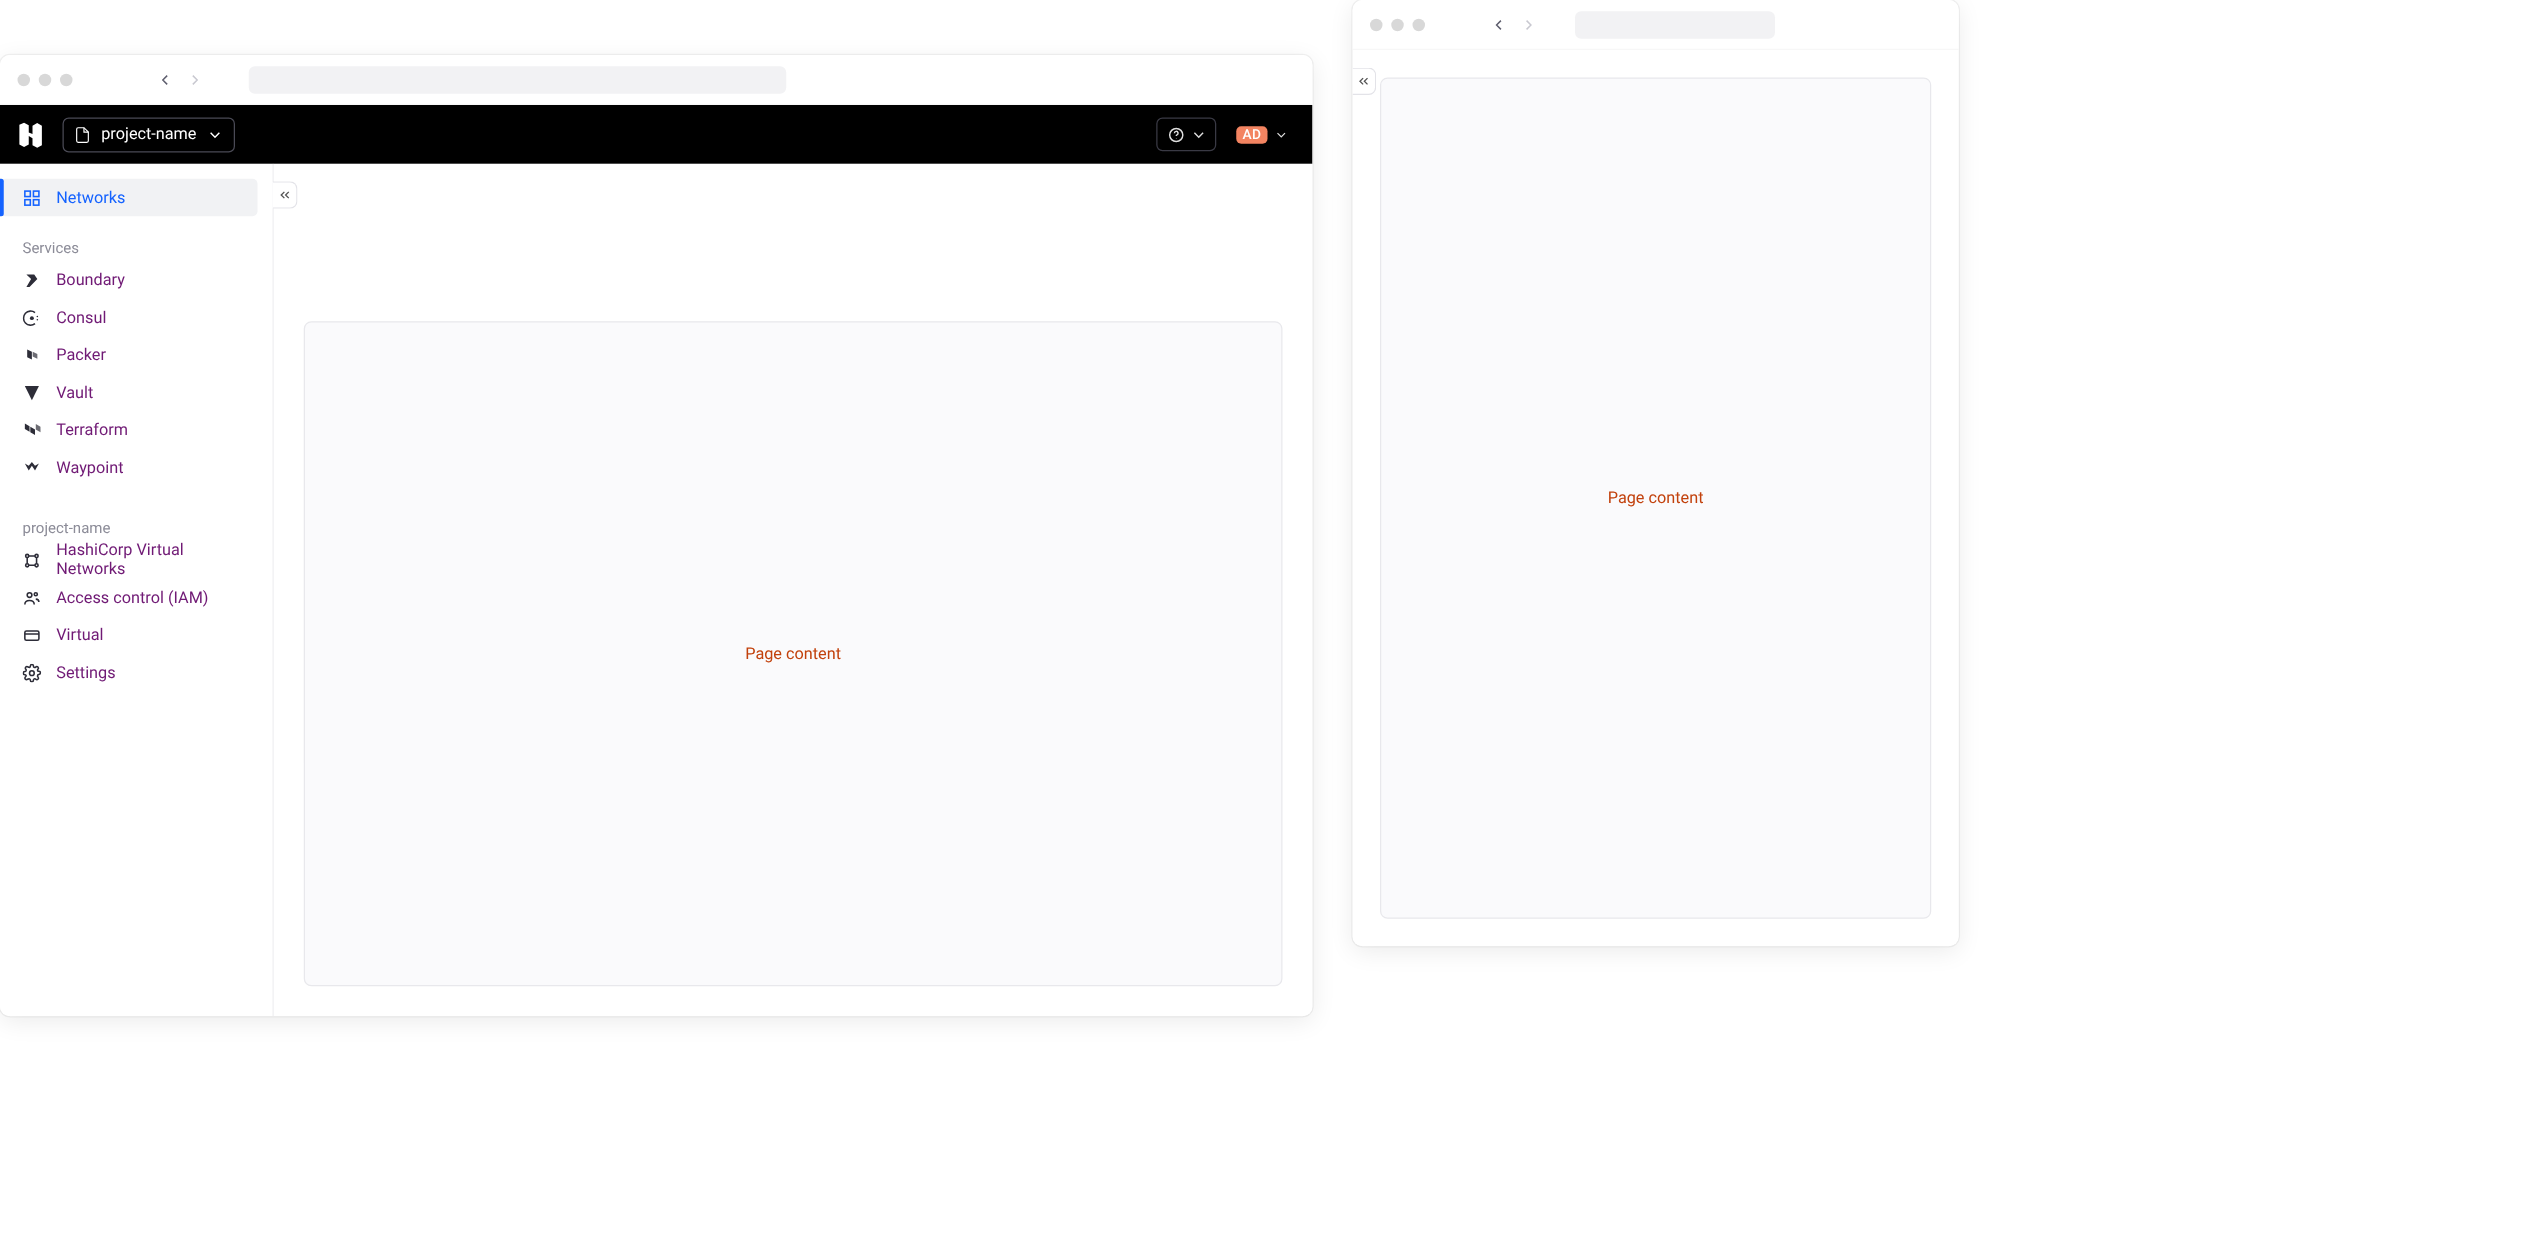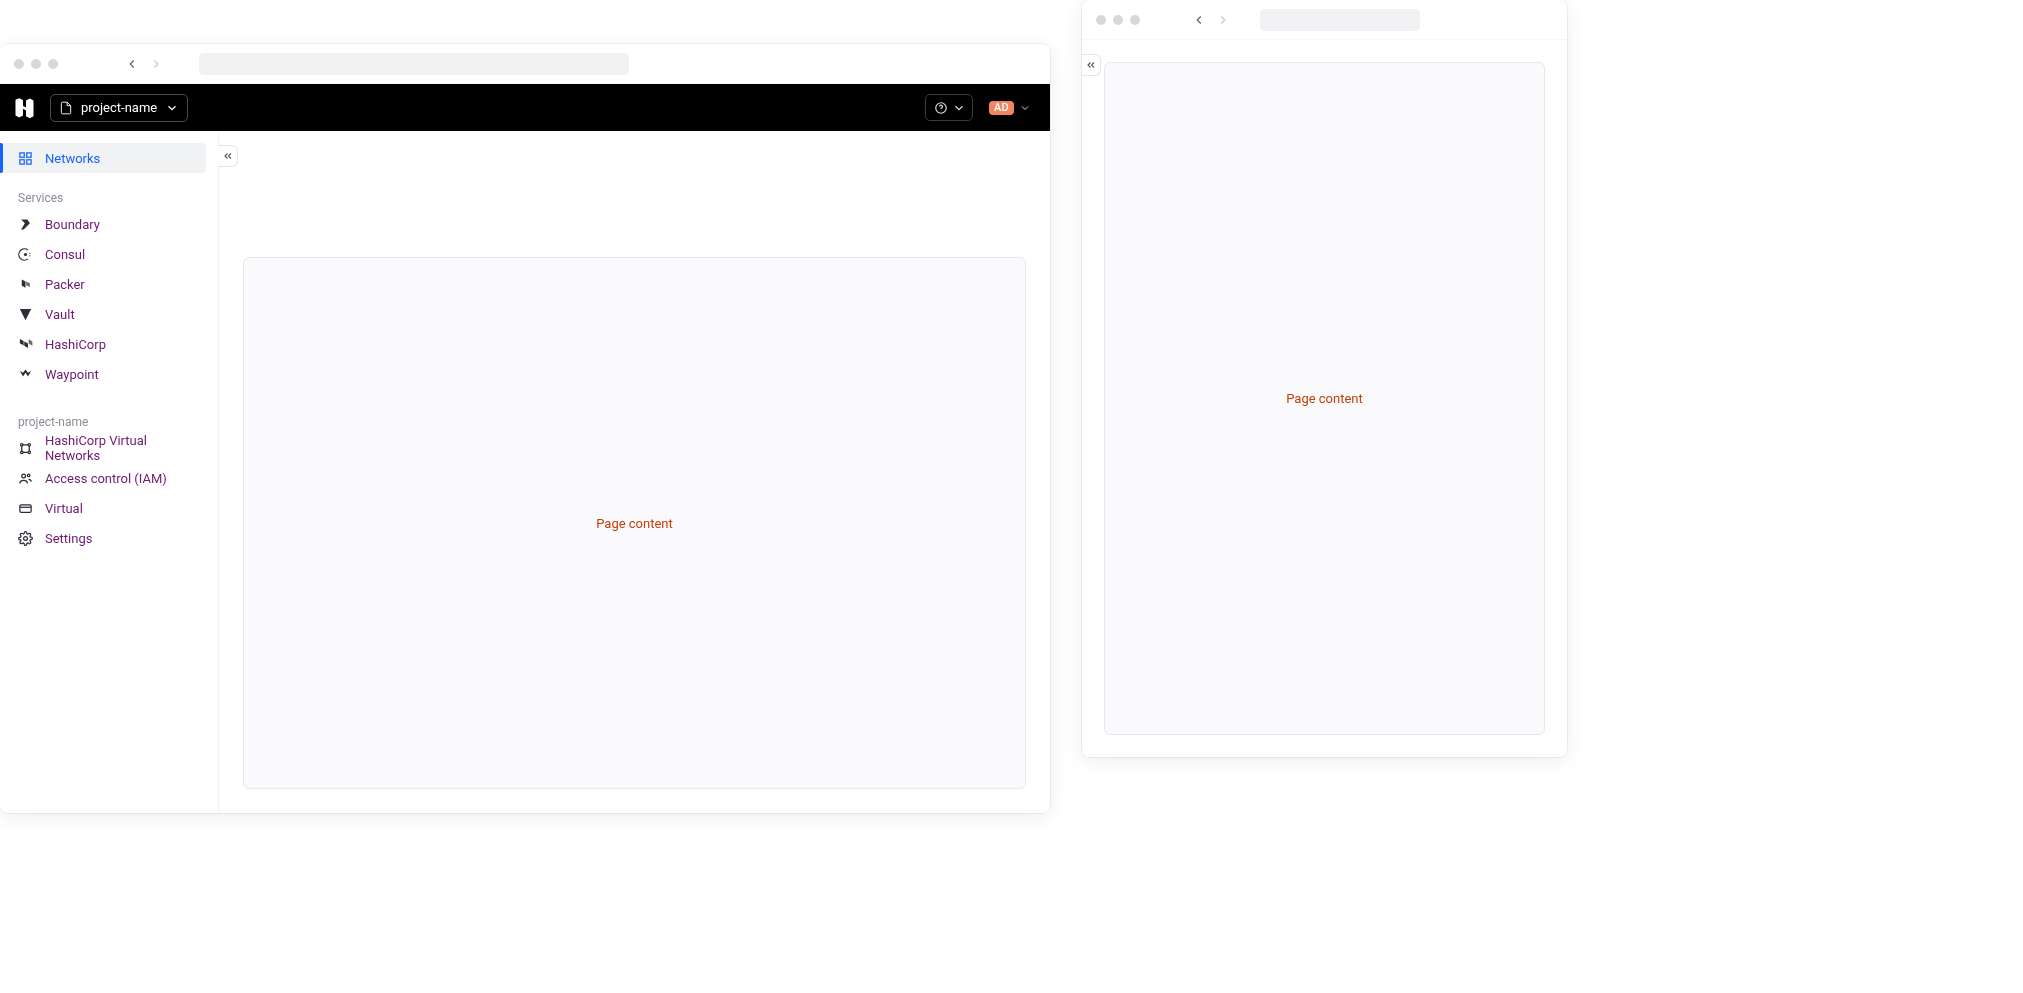--- a/index.html
+++ b/index.html
@@ -306,21 +306,21 @@
                 <path d="M3 3h18L12 21z" fill="#2d2d38"></path>
               </svg></span>
           <span>Vault</span>
         </div>
         <div class="side-item">
           <span class="item-icon"><svg viewBox="0 0 24 24" fill="#2d2d38">
                 <path d="M3 3l6 3.5v7L3 10z"></path>
                 <path d="M10 7l6 3.5v7l-6-3.5z"></path>
                 <path d="M17 3.5l6 3.5v7l-6-3.5z" opacity="0.7"></path>
               </svg></span>
-          <span>HashiCorp</span>
+          <span>Terraform</span>
         </div>
         <div class="side-item">
           <span class="item-icon"><svg viewBox="0 0 24 24" fill="#2d2d38">
                 <path d="M3 6l5 9 4-6 4 6 5-9-5 3-4-5-4 5z"></path>
               </svg></span>
           <span>Waypoint</span>
         </div>
       </div>
 
       <div class="side-group">

